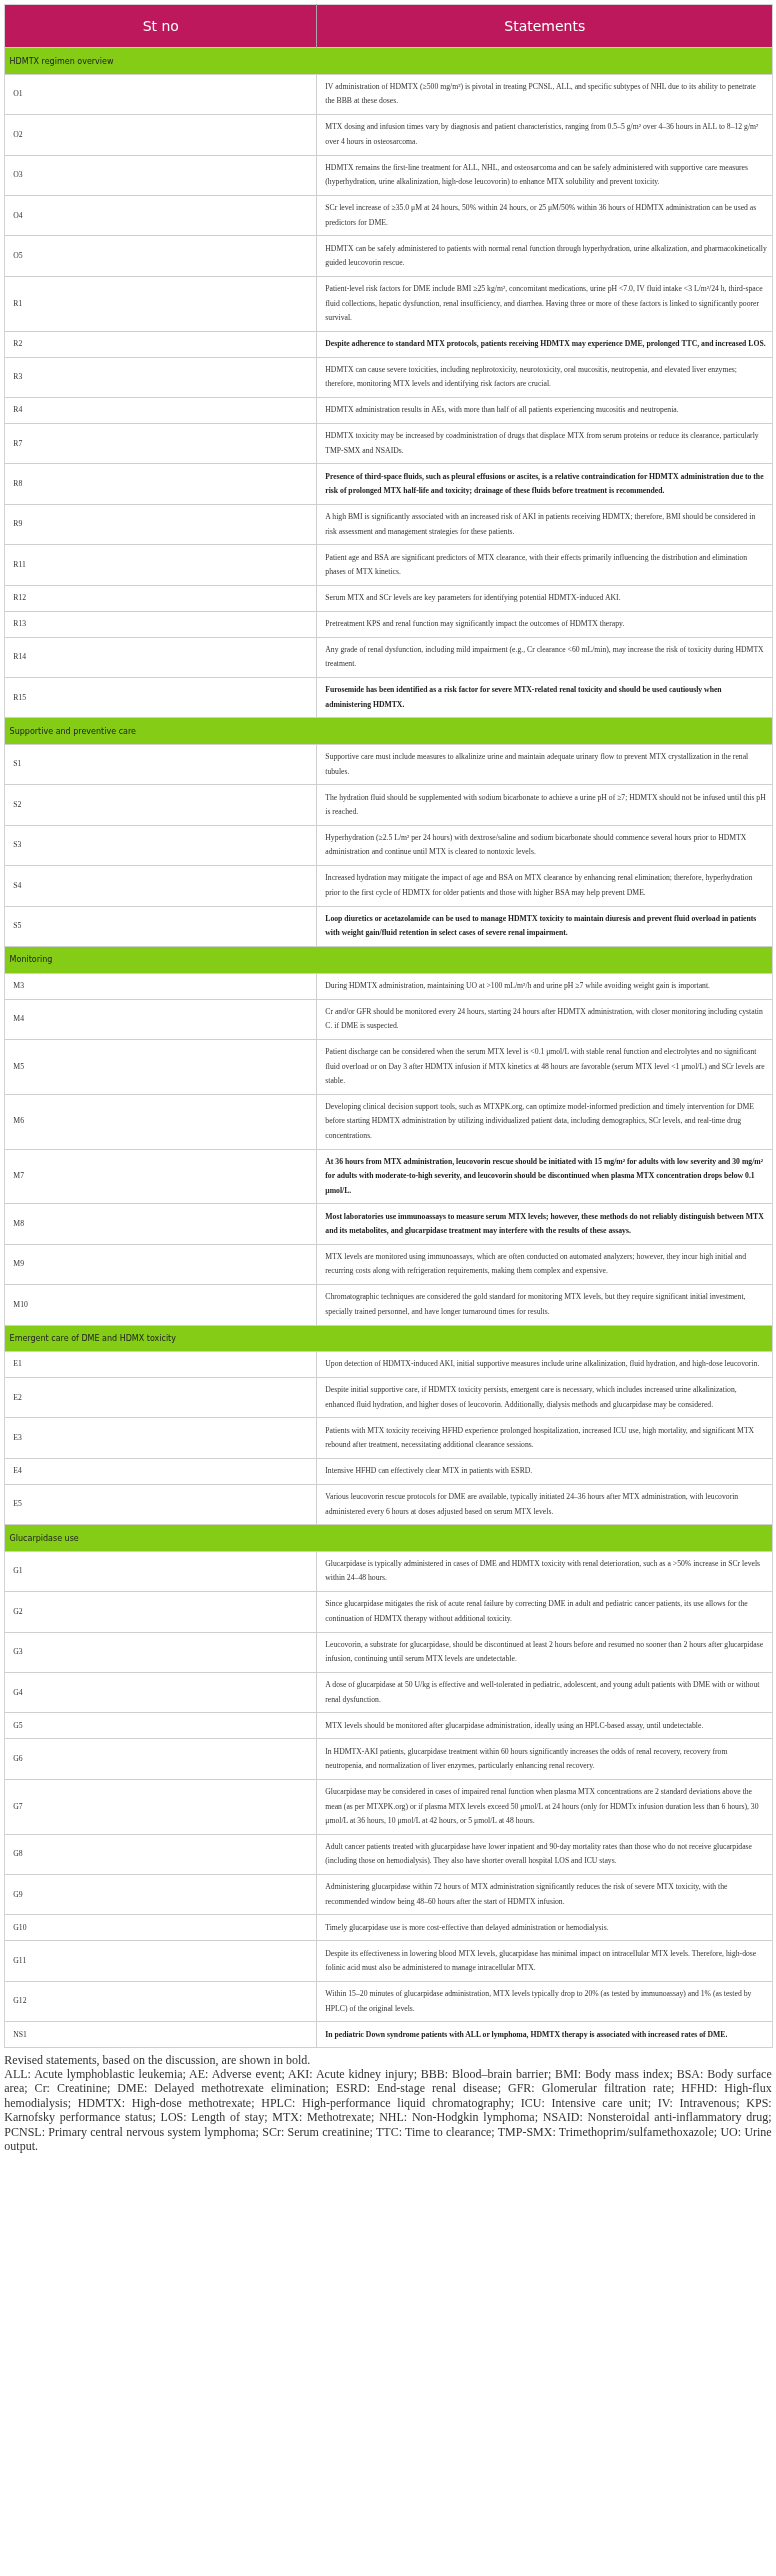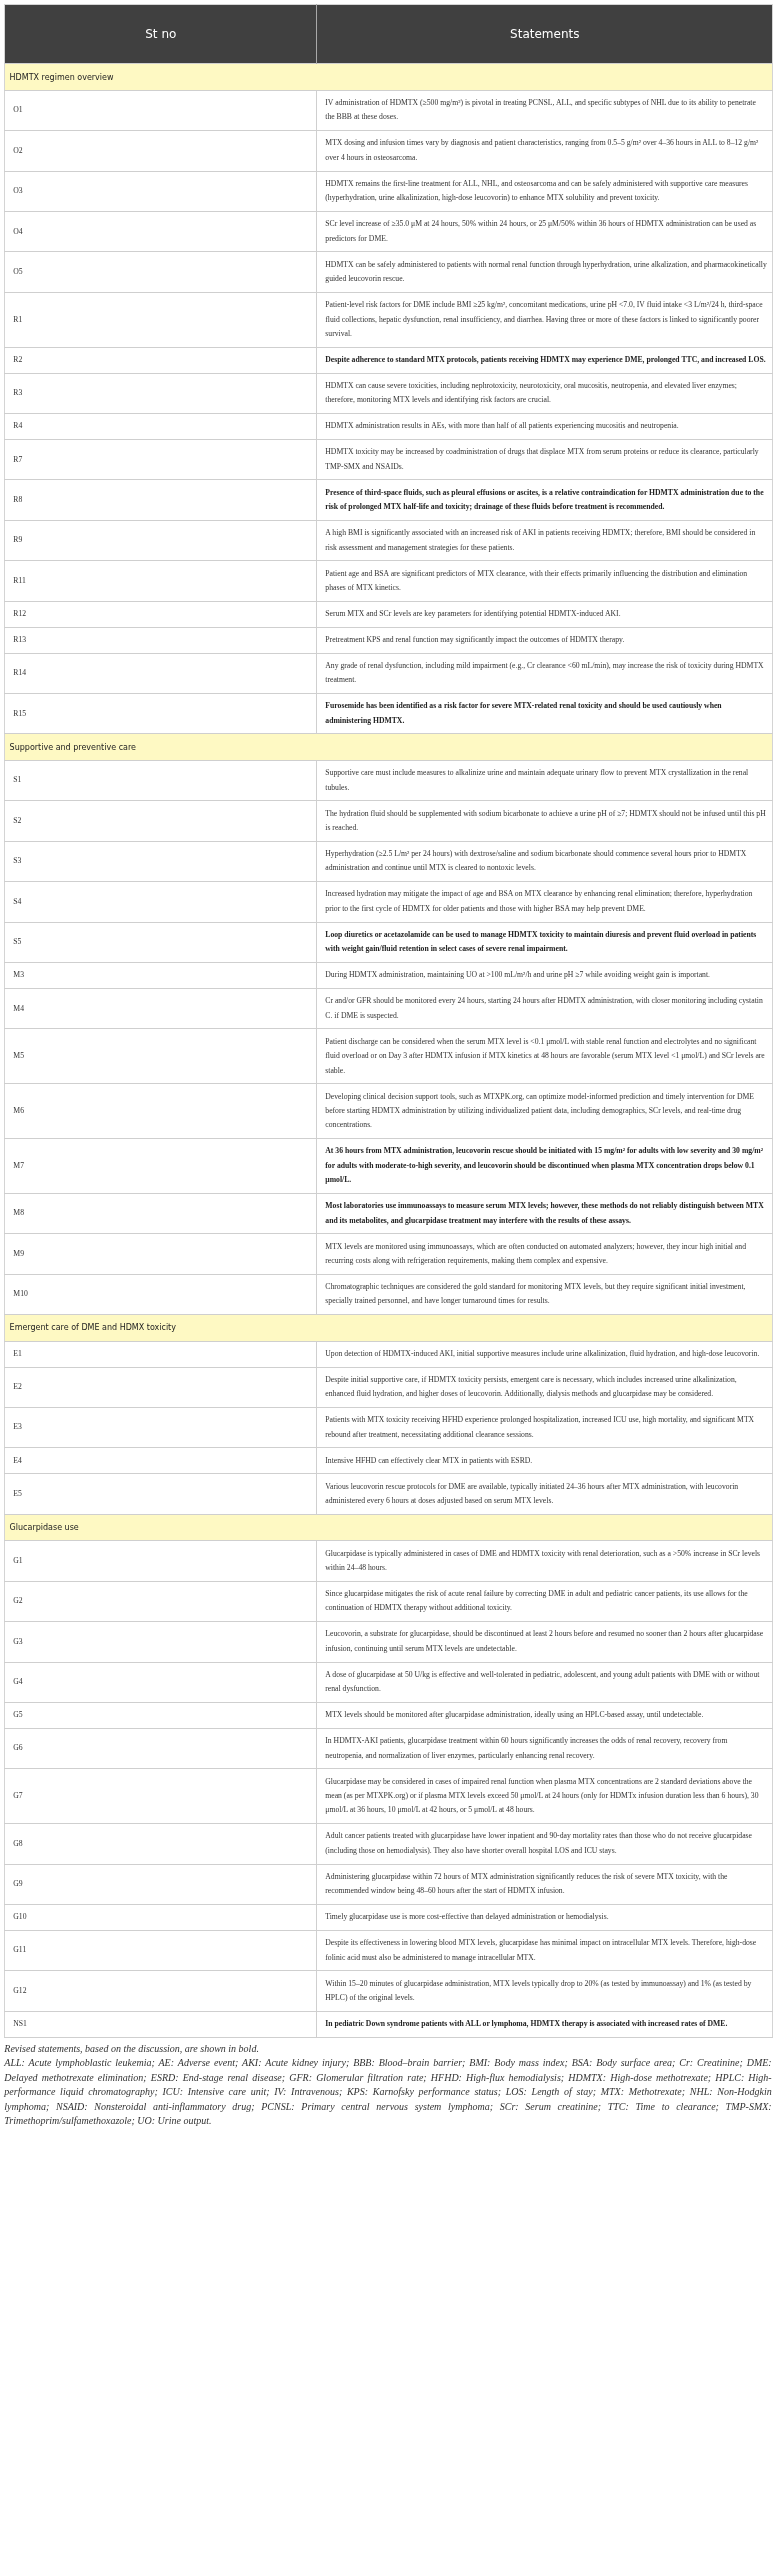--- a/index.html
+++ b/index.html
@@ -2,38 +2,38 @@
 <html style="font-size:8.5px"><head>
 <meta charset="utf-8">
 <style>
   html, body { margin: 0; padding: 0; background: #ffffff; }
   body { width: 776px; font-family: "Liberation Serif", serif; color: #222; }
   .wrap { padding: 3.7px 4.3px 0 4.3px; }
   table.st { width: 768px; border-collapse: collapse; table-layout: fixed; border: 1.1px solid #d4d4d4; }
   table.st col.c1 { width: 312px; }
   table.st col.c2 { width: 456px; }
   thead th {
-    background: #404040; color: #ffffff; font-family: "DejaVu Sans", sans-serif;
-    font-weight: normal; font-size: 12px; height: 26.6px; text-align: center;
-    border-right: 0.5px solid #a9a9a9; padding: 16px;
+    background: #be185d; color: #ffffff; font-family: "DejaVu Sans", sans-serif;
+    font-weight: normal; font-size: 14px; height: 26.6px; text-align: center;
+    border-right: 0.5px solid #a9a9a9; padding: 8px;
   }
   thead th:last-child { border-right: none; text-align: center; }
   tr.section td {
-    background: #fef9c3; font-family: "DejaVu Sans", sans-serif; font-size: 8px;
+    background: #84cc16; font-family: "DejaVu Sans", sans-serif; font-size: 8px;
     color: #222; height: 25.5px; padding: 0 4.3px; border-top: 1.1px solid #cfcfcf; border-bottom: 1.1px solid #cfcfcf;
   }
   tr.row td {
     border-top: 0.5px solid #cfcfcf; border-bottom: 0.5px solid #cfcfcf;
     font-size: 7.7px; line-height: 14.4px; vertical-align: middle;
     padding: 5.3px 5.3px 5.3px 8px;
   }
   tr.row td.id { border-right: 0.5px solid #cfcfcf; padding-left: 8px; color: #333; font-family: Liberation Serif, serif; }
   tr.row td.txt { color: #333; margin-top: 18px; }
   tr.row td.txt.bold { font-weight: bold; color: #222; }
-  .notes { padding: 4.3px 0 0 0; font-size: 10px; line-height: 14.4px; color: #333; text-align: justify; font-style: italic; }
+  .notes { padding: 4.3px 0 0 0; font-size: 12px; line-height: 14.4px; color: #333; text-align: justify; }
   .notes p { margin: 0; }
 </style>
 </head>
 <body>
 
 <div class="wrap">
   <table class="st">
     <colgroup>
         <col class="c1">
         <col class="c2">
@@ -132,20 +132,23 @@
           <td class="txt">Hyperhydration (≥2.5 L/m² per 24 hours) with dextrose/saline and sodium bicarbonate should commence several hours prior to HDMTX administration and continue until MTX is cleared to nontoxic levels.</td>
         </tr>
         <tr class="row">
           <td class="id">S4</td>
           <td class="txt">Increased hydration may mitigate the impact of age and BSA on MTX clearance by enhancing renal elimination; therefore, hyperhydration prior to the first cycle of HDMTX for older patients and those with higher BSA may help prevent DME.</td>
         </tr>
         <tr class="row">
           <td class="id">S5</td>
           <td class="txt bold">Loop diuretics or acetazolamide can be used to manage HDMTX toxicity to maintain diuresis and prevent fluid overload in patients with weight gain/fluid retention in select cases of severe renal impairment.</td>
         </tr>
+        <tr class="section">
+          <td colspan="2">Monitoring</td>
+        </tr>
         <tr class="row">
           <td class="id">M3</td>
           <td class="txt">During HDMTX administration, maintaining UO at &gt;100 mL/m²/h and urine pH ≥7 while avoiding weight gain is important.</td>
         </tr>
         <tr class="row">
           <td class="id">M4</td>
           <td class="txt">Cr and/or GFR should be monitored every 24 hours, starting 24 hours after HDMTX administration, with closer monitoring including cystatin C. if DME is suspected.</td>
         </tr>
         <tr class="row">
           <td class="id">M5</td>

